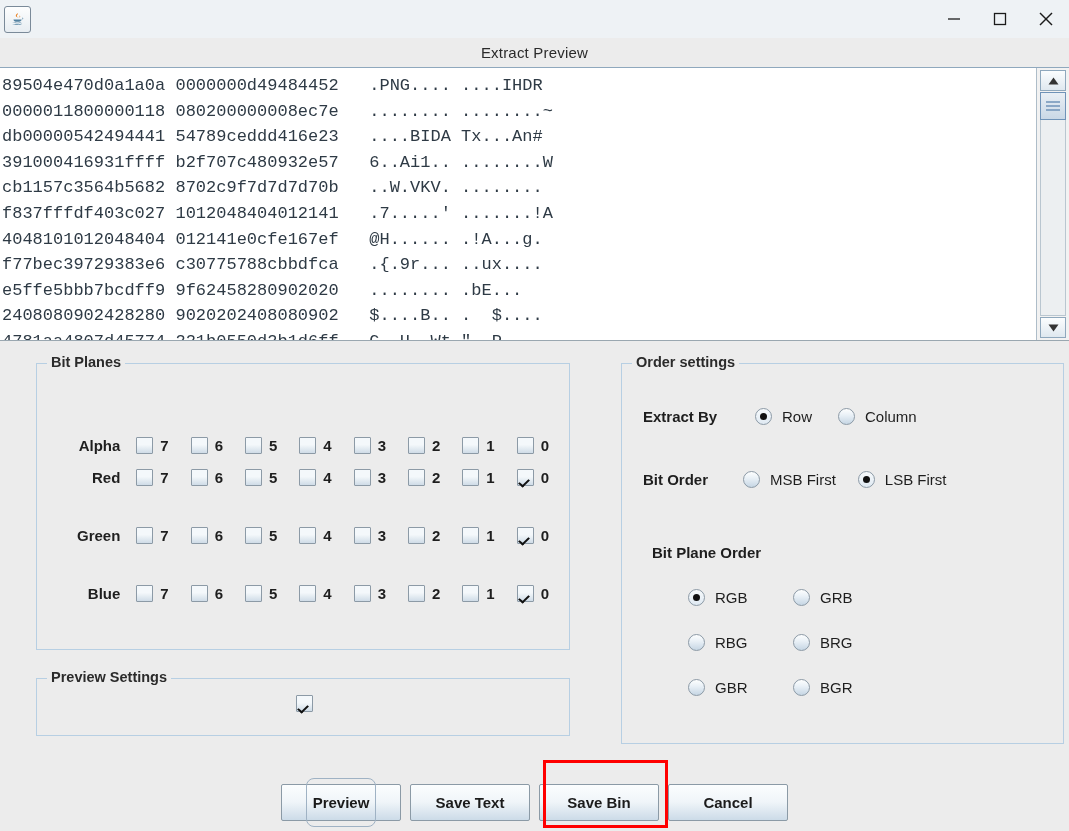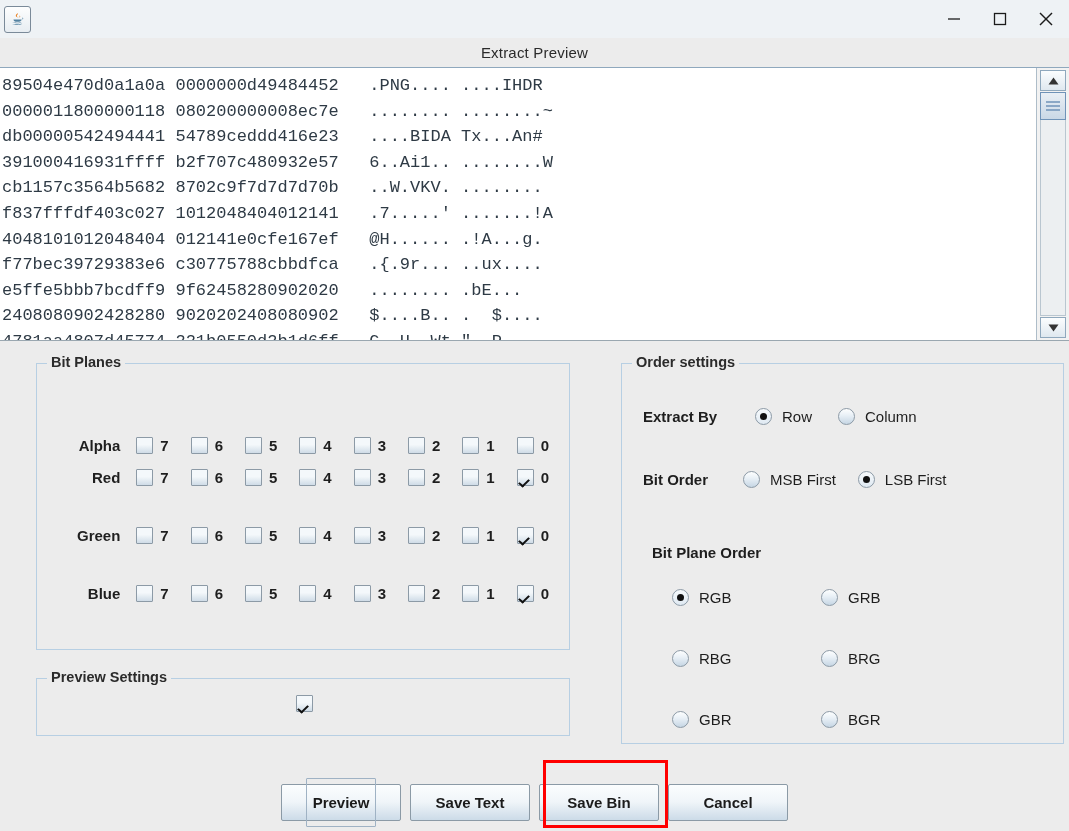--- a/index.html
+++ b/index.html
@@ -195,25 +195,24 @@
 
   .row-bitorder { position: absolute; left: 21px; top: 107px; display:flex; align-items:center; }
   .row-bitorder .field-label { width: 100px; }
   .row-bitorder .radio-item { margin-right: 22px; }
 
   .bpo-title {
     position: absolute; left: 30px; top: 180px;
     font-size: 15px; font-weight: bold; color: #1e1e1e;
   }
   .bpo-grid {
-    position: absolute; left: 50px; top: 225px;
+    position: absolute; left: 66px; top: 225px;
     display: grid;
     grid-template-columns: 105px 105px;
     row-gap: 28px;
-    gap: 44px;
   }
 
   
   .prevset-row {
     position: absolute; left: 0; top: 16px; width: 534px;
     display: flex; align-items: center; justify-content: center; gap: 12px;
   }
   .prevset-row .lbl { font-size: 15px; font-weight: bold; color: #1e1e1e; }
 
   
@@ -230,21 +229,21 @@
     border-radius: 2px;
     background: linear-gradient(#fbfdfe 0%, #f0f5f9 48%, #ccdbe8 100%);
     font-size: 15px; font-weight: bold; color: #1b1b1b;
     display: flex; align-items: center; justify-content: center;
     box-sizing: border-box;
     cursor: pointer;
   }
   .btn .focusring {
     border: 1px solid #9fb2c4;
     padding: 16px 6px;
-    border-radius: 1px;
+    border-radius: 8px;
     line-height: 1;
   }
 
   
   .annot {
     position: absolute;
     left: 543px; top: 760px;
     width: 125px; height: 68px;
     border: 3px solid #ff0000;
     box-sizing: border-box;

